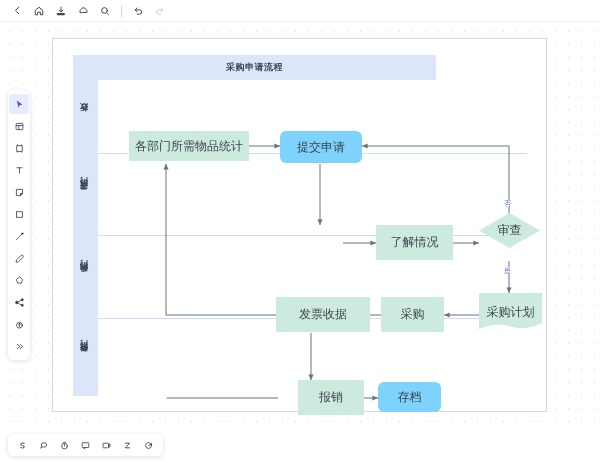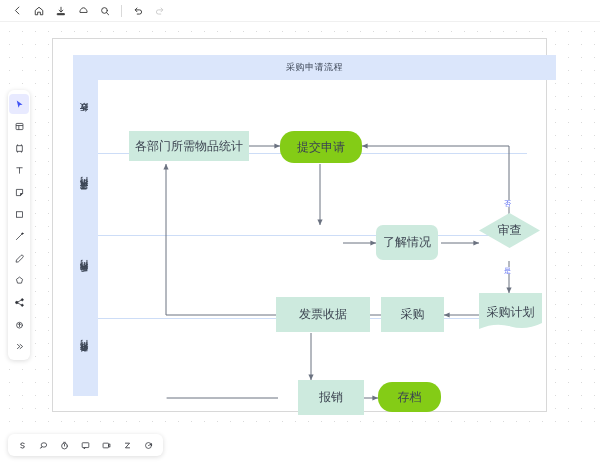--- a/index.html
+++ b/index.html
@@ -106,25 +106,25 @@
     box-sizing: border-box;
   }
   .pool {
     position: absolute;
     left: 20px; top: 16px;
     width: 454px; height: 341px;
   }
   .pool-title {
     position: absolute;
     left: 0; top: 0;
-    width: 483px; height: 25px;
+    width: 363px; height: 25px;
     background: #dbe6fb;
     display: flex; align-items: center; justify-content: center;
     font-size: 9px;
-    font-weight: normal;
+    font-weight: bold;
     color: #3d4757;
     box-sizing: border-box;
     letter-spacing: .5px;
   }
   .lane-col {
     position: absolute;
     left: 0; top: 25px;
     width: 25px; height: 316px;
     background: #dbe6fb;
   }
@@ -167,21 +167,21 @@
     align-items: center;
     justify-content: center;
     font-size: 12px;
     color: #3c4451;
     box-sizing: border-box;
     text-align: center;
     line-height: 1.2;
     cursor: pointer;
   }
   .n-rect   { background: #cdeade; }
-  .n-round  { background: #84cc16; border-radius: 14px; }
+  .n-round  { background: #7dd3fc; border-radius: 6px; }
   .n-green-label { position: relative; z-index: 2; }
 
   .n-doc, .n-diamond {
     background: transparent;
   }
   .shape-svg { position: absolute; left:0; top:0; width:100%; height:100%; }
   .shape-text { position: relative; z-index: 2; }
 
   .edge-label {
     position: absolute;
@@ -305,21 +305,21 @@
 
     <div class="node n-rect" style="left:76px;top:92px;width:120px;height:30px;">
       <span class="n-green-label">各部门所需物品统计</span>
     </div>
 
     <div class="node n-round" style="left:227px;top:92px;width:82px;height:32px;">
       <span class="n-green-label">提交申请</span>
     </div>
 
 
-    <div class="node n-rect" style="left:323px;top:186px;width:62px;height:35px;border-radius:7px;">
+    <div class="node n-rect" style="left:323px;top:186px;width:77px;height:35px;">
       <span class="n-green-label">了解情况</span>
     </div>
 
     <div class="node n-diamond" style="left:426px;top:174px;width:61px;height:35px;text-align:right;">
       <svg class="shape-svg" viewBox="0 0 61 35" preserveAspectRatio="none">
         <polygon points="30.5,0 61,17.5 30.5,35 0,17.5" fill="#cdeade"></polygon>
       </svg>
       <span class="shape-text">审查</span>
     </div>
 

